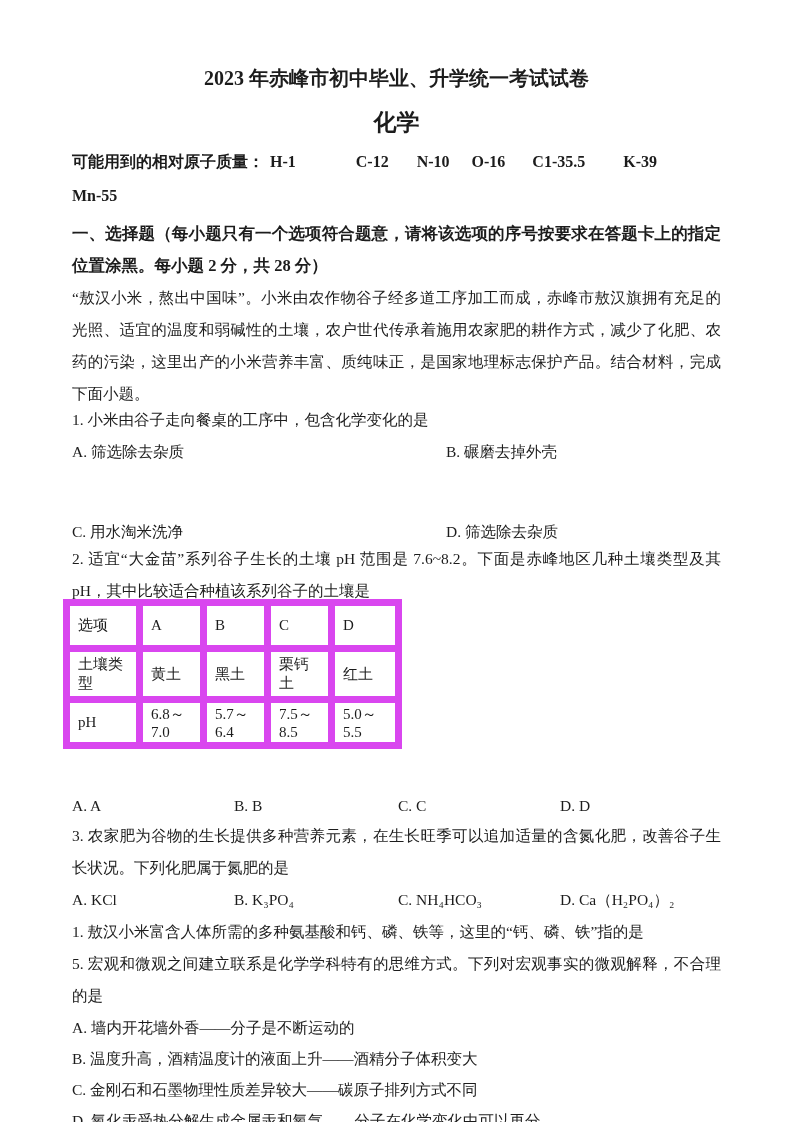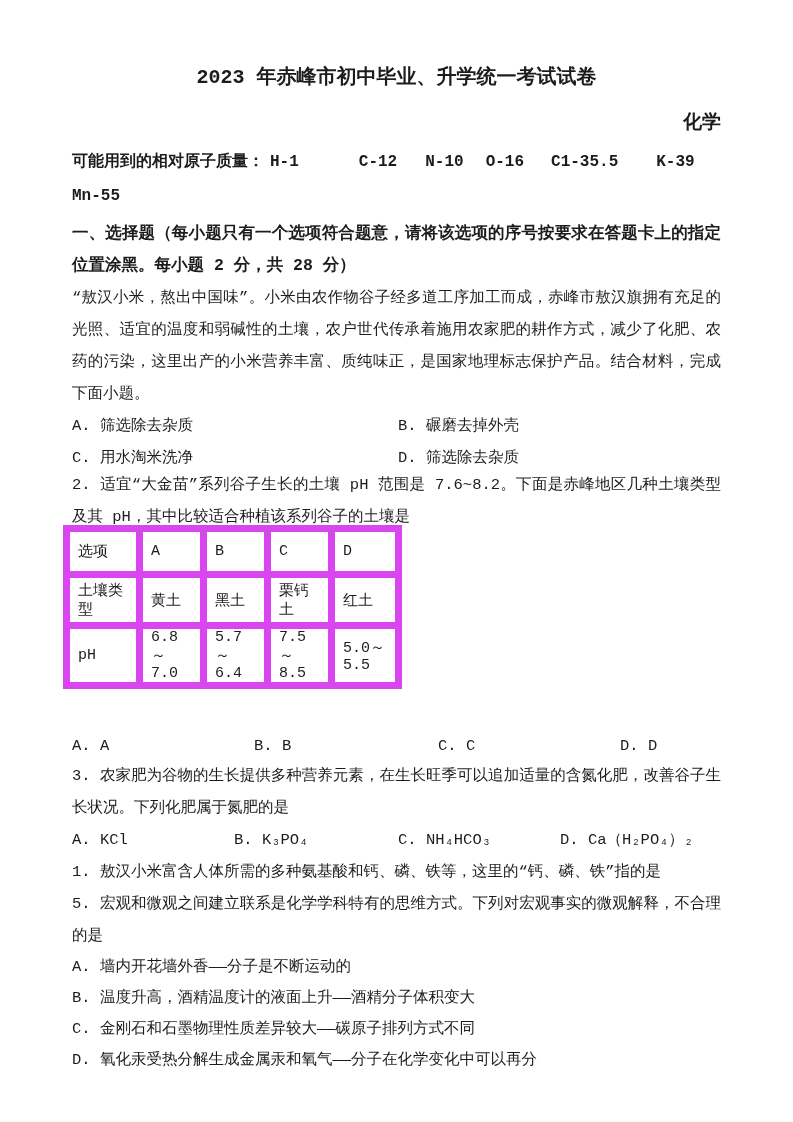--- a/index.html
+++ b/index.html
@@ -9,33 +9,32 @@
     background: #ffffff;
     color: #1c1c1c;
     font-family: "Liberation Serif", "DejaVu Serif", serif;
     overflow: hidden;
   }
   .page {
     box-sizing: border-box;
     width: 793px;
     height: 1122px;
     padding: 64px 72px 16px 72px;
-    font-family: Liberation Mono, monospace;
   }
   .title {
     margin: 0;
     text-align: center;
     font-size: 20px;
     font-weight: bold;
     line-height: 28px;
   }
   .subject {
     margin: 16px 0 0 0;
-    text-align: right;
-    font-size: 19px;
+    text-align: center;
+    font-size: 23px;
     font-weight: bold;
     line-height: 30px;
   }
   .atomic {
     margin: 12px 0 0 0;
     font-weight: bold;
     font-size: 16px;
     line-height: 24px;
     white-space: nowrap;
   }
@@ -72,20 +71,21 @@
     text-align: justify;
   }
   .stem-q1 { margin-top: -6px; }
   .stem-q2 { margin-top: -5px; }
   .stem-q3 { margin-top: -2px; }
   .opt-grid2 {
     display: grid;
     grid-template-columns: 326px 1fr;
     font-size: 15.5px;
     line-height: 32px;
+    gap: 48px;
   }
   .opt-grid4 {
     display: grid;
     grid-template-columns: 162px 164px 162px 1fr;
     font-size: 15.5px;
     line-height: 32px;
   }
   table.soil {
     border-collapse: collapse;
     margin: -8px 0 0 -9px;
@@ -97,21 +97,21 @@
     vertical-align: middle;
   }
   table.soil tr:nth-child(1) td { height: 39px; }
   table.soil tr:nth-child(2) td { height: 44px; }
   table.soil tr:nth-child(3) td { height: 39px; }
   table.soil col:nth-child(1) { width: 73px; }
   table.soil col:nth-child(2) { width: 64px; }
   table.soil col:nth-child(3) { width: 64px; }
   table.soil col:nth-child(4) { width: 64px; }
   table.soil col:nth-child(5) { width: 67px; }
-  .q2-options { margin-top: 41px; gap: 20px; }
+  .q2-options { margin-top: 41px; }
   .q5-options p {
     margin: 0;
     font-size: 15.5px;
     line-height: 31px;
   }
 </style>
 </head>
 <body>
 
 <div class="page">
@@ -119,20 +119,21 @@
   <h1 class="title">2023 年赤峰市初中毕业、升学统一考试试卷</h1>
   <h2 class="subject">化学</h2>
 
   <p class="atomic"><span>可能用到的相对原子质量：</span><span class="v v0">H-1</span><span class="v v1">C-12</span><span class="v v2">N-10</span><span class="v v3">O-16</span><span class="v v4">C1-35.5</span><span class="v v5">K-39</span></p>
   <p class="atomic-overflow">Mn-55</p>
 
   <p class="section-heading">一、选择题（每小题只有一个选项符合题意，请将该选项的序号按要求在答题卡上的指定位置涂黑。每小题 2 分，共 28 分）</p>
 
   <p class="intro">“敖汉小米，熬出中国味”。小米由农作物谷子经多道工序加工而成，赤峰市敖汉旗拥有充足的光照、适宜的温度和弱碱性的土壤，农户世代传承着施用农家肥的耕作方式，减少了化肥、农药的污染，这里出产的小米营养丰富、质纯味正，是国家地理标志保护产品。结合材料，完成下面小题。</p>
 
+  <p class="stem stem-q1">1. 小米由谷子走向餐桌的工序中，包含化学变化的是</p>
   <div class="opt-grid2">
     <span>A. 筛选除去杂质</span>
     <span>B. 碾磨去掉外壳</span>
     <span>C. 用水淘米洗净</span>
     <span>D. 筛选除去杂质</span>
   </div>
 
   <p class="stem stem-q2">2. 适宜“大金苗”系列谷子生长的土壤 pH 范围是 7.6~8.2。下面是赤峰地区几种土壤类型及其 pH，其中比较适合种植该系列谷子的土壤是</p>
   <table class="soil">
     <colgroup>

